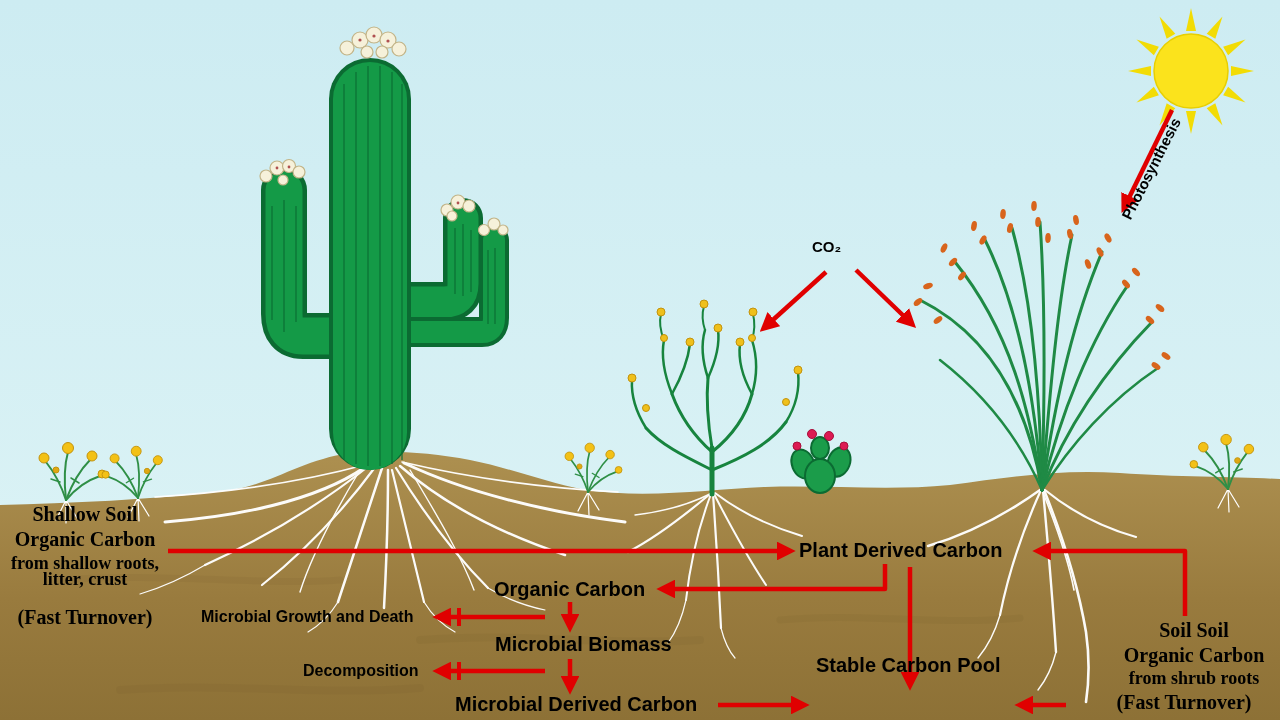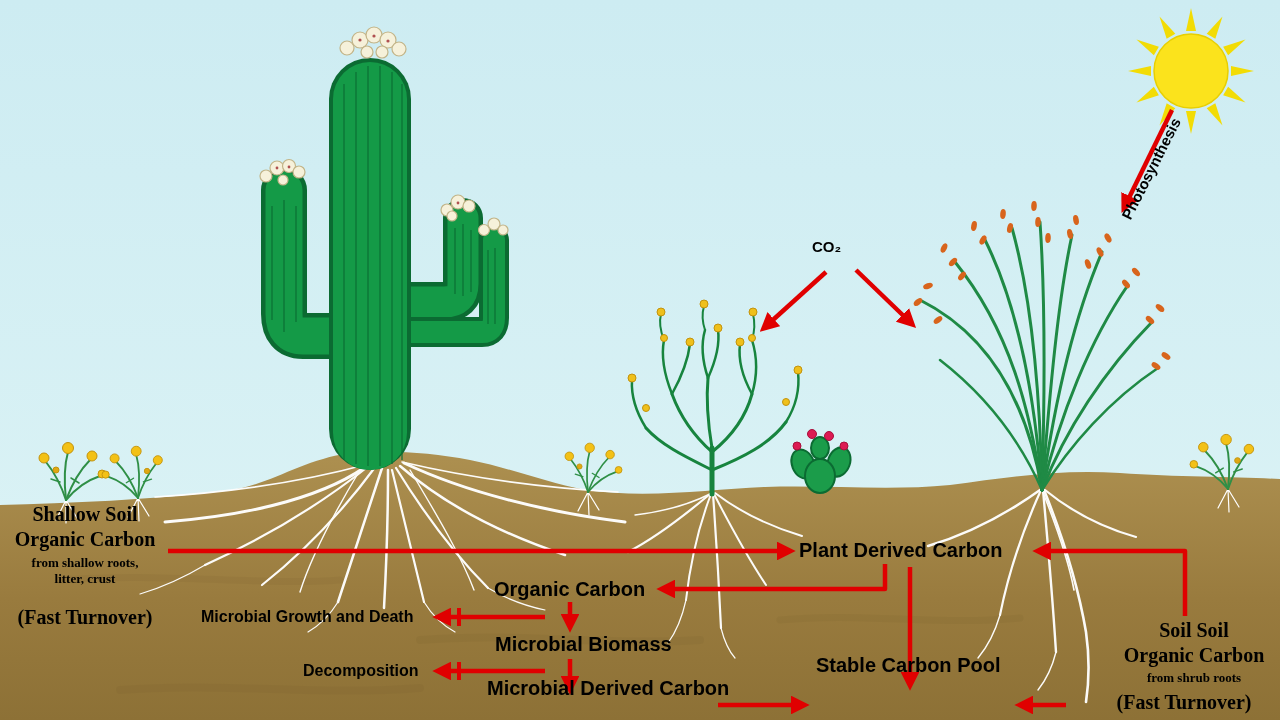--- a/index.html
+++ b/index.html
@@ -2,21 +2,21 @@
 <html><head>
 <meta charset="utf-8">
 <style>
   html,body{margin:0;padding:0;background:#fff;}
   .stage{position:relative;width:1280px;height:720px;overflow:hidden;
          font-family:"Liberation Sans",sans-serif;background:#d5f0f4;}
   .stage svg{position:absolute;left:0;top:0;}
   .lbl{position:absolute;color:#000;font-weight:bold;white-space:nowrap;z-index:5;}
   .big{font-size:20px;line-height:25px;}
   .mid{font-size:16px;line-height:18px;text-align:center;}
-  .small{font-size:13px;line-height:16px;}
+  .small{font-size:18px;line-height:16px;}
   .center{text-align:center;font-family:Liberation Serif, serif;}
   .photo{font-size:15px;transform:rotate(-63deg);}
 </style>
 </head>
 <body>
 
 <div class="stage">
 
 <svg width="1280" height="720" viewBox="0 0 1280 720">
   <defs>
@@ -319,21 +319,21 @@
   <div class="lbl big" style="left:799px;top:538px;">Plant Derived Carbon</div>
 
   <div class="lbl big" style="left:494px;top:577px;">Organic Carbon</div>
 
   <div class="lbl mid" style="left:201px;top:608px;">Microbial Growth and Death</div>
 
   <div class="lbl big" style="left:479px;top:632px;margin-left:16px;">Microbial Biomass</div>
 
   <div class="lbl mid" style="left:303px;top:662px;">Decomposition</div>
 
-  <div class="lbl big" style="left:455px;top:676px;margin-left:32px;">Microbial Derived Carbon</div>
+  <div class="lbl big" style="left:455px;top:692px;">Microbial Derived Carbon</div>
 
   <div class="lbl big" style="left:816px;top:653px;">Stable Carbon Pool</div>
 
   <div class="lbl big center" style="left:1108px;top:618px;width:172px;">
     <div>Soil Soil</div>
     <div>Organic Carbon</div>
   </div>
   <div class="lbl small center" style="left:1108px;top:670px;width:172px;">from shrub roots</div>
   <div class="lbl big center" style="left:1086px;top:690px;width:196px;">(Fast Turnover)</div>
 

